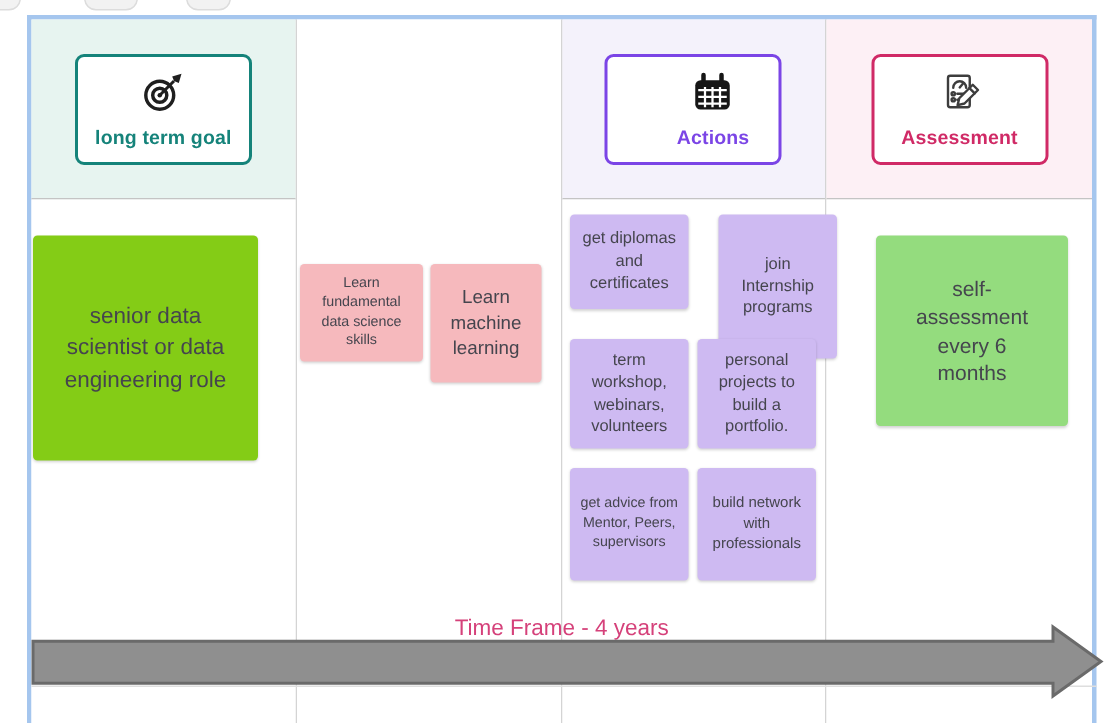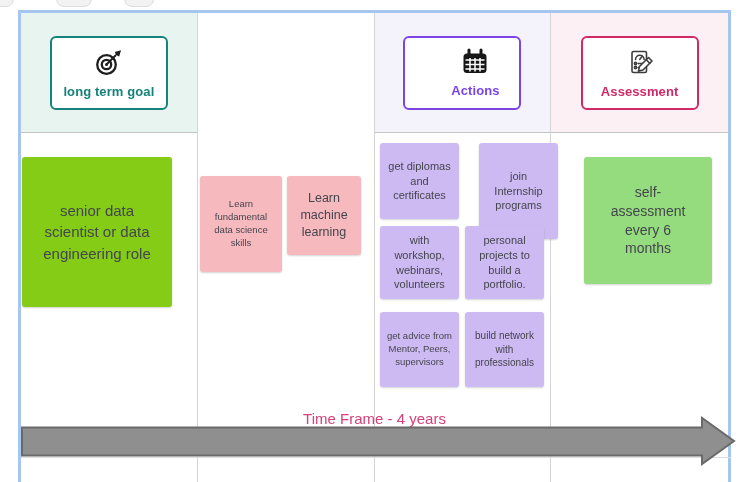--- a/index.html
+++ b/index.html
@@ -30,23 +30,23 @@
 
   
   .row-divider{position:absolute;left:21px;top:457px;width:710px;height:1px;
     background:#dedede;z-index:2;}
 
   
   .note{position:absolute;display:flex;align-items:center;justify-content:center;
     text-align:center;color:#45454e;border-radius:3px;box-sizing:border-box;
     padding:4px 6px;line-height:1.35;box-shadow:0 1px 2px rgba(0,0,0,.18);z-index:3;}
   .note-yellow{left:22px;top:157px;width:150px;height:150px;font-size:15px;line-height:1.42;padding:0 10px;}
-  .note-pink-1{left:200px;top:176px;width:82px;height:96px;font-size:9.5px;}
+  .note-pink-1{left:200px;top:176px;width:82px;height:65px;font-size:9.5px;}
   .note-pink-2{left:287px;top:176px;width:74px;height:79px;font-size:12.5px;}
-  .note-purple-1{left:380px;top:143px;width:79px;height:76px;font-size:11px;}
+  .note-purple-1{left:380px;top:143px;width:79px;height:63px;font-size:11px;}
   .note-purple-2{left:479px;top:143px;width:79px;height:96px;font-size:11px;}
   .note-purple-3{left:380px;top:226px;width:79px;height:73px;font-size:11px;}
   .note-purple-4{left:465px;top:226px;width:79px;height:73px;font-size:11px;}
   .note-purple-5{left:380px;top:312px;width:79px;height:75px;font-size:9.5px;}
   .note-purple-6{left:465px;top:312px;width:79px;height:75px;font-size:10px;}
   .note-green{left:584px;top:157px;width:128px;height:127px;font-size:14px;padding:0 24px;}
 
   .timeframe{position:absolute;left:18px;top:410px;width:713px;text-align:center;
     font-size:15px;z-index:4;}
 
@@ -137,21 +137,21 @@
 
 <div class="row-divider"></div>
 
 <div class="note note-yellow" style="background-color: #84cc16;">senior data scientist or data engineering role</div>
 
 <div class="note note-pink-1" style="background-color: rgb(246, 185, 189);">Learn fundamental data science skills</div>
 <div class="note note-pink-2" style="background-color: rgb(246, 185, 189);">Learn machine learning</div>
 
 <div class="note note-purple-1" style="background-color: rgb(206, 186, 242);">get diplomas and certificates</div>
 <div class="note note-purple-2" style="background-color: rgb(206, 186, 242);">join Internship programs</div>
-<div class="note note-purple-3" style="background-color: rgb(206, 186, 242);">with workshop, webinars, volunteers</div>
+<div class="note note-purple-3" style="background-color: rgb(206, 186, 242);">term workshop, webinars, volunteers</div>
 <div class="note note-purple-4" style="background-color: rgb(206, 186, 242);">personal projects to build a portfolio.</div>
 <div class="note note-purple-5" style="background-color: rgb(206, 186, 242);">get advice from Mentor, Peers, supervisors</div>
 <div class="note note-purple-6" style="background-color: rgb(206, 186, 242);">build network with professionals</div>
 
 <div class="note note-green" style="background-color: rgb(148, 220, 126);">self-assessment every 6 months</div>
 
 <div class="timeframe" style="color: rgb(213, 65, 122);">Time Frame - 4 years</div>
 
 <svg class="arrow-layer" viewBox="0 0 745 482">
   <polygon points="22,427.5 702,427.5 702,418 734,441 702,464 702,455.5 22,455.5" fill="#8f8f8f" stroke="#6a6a6a" stroke-width="2" stroke-linejoin="miter"></polygon>

